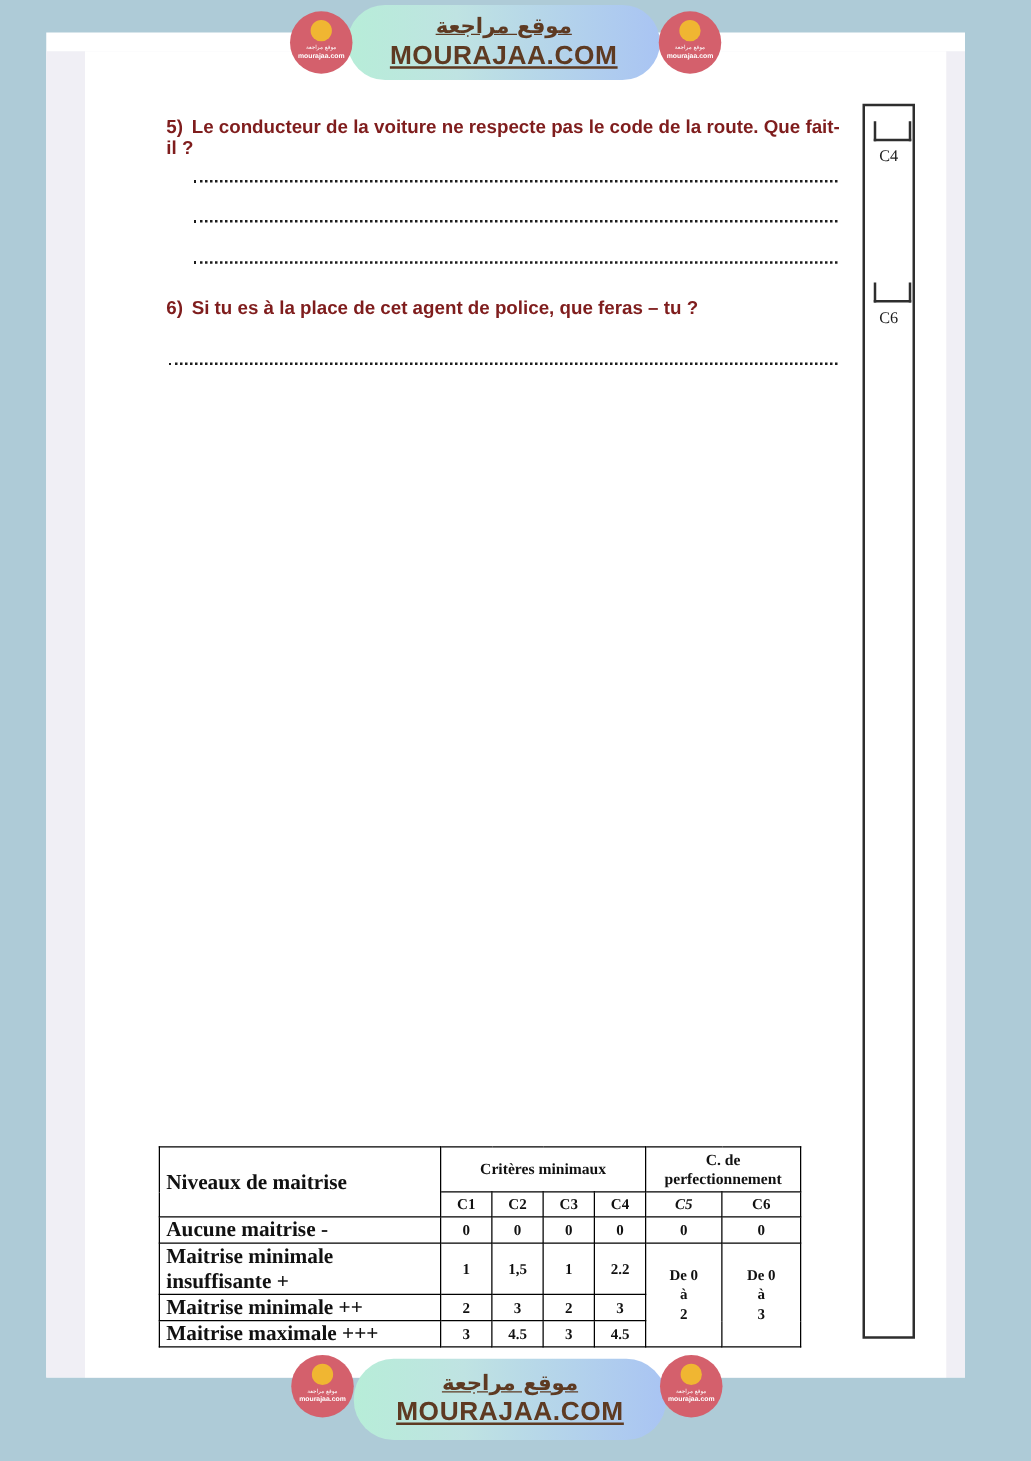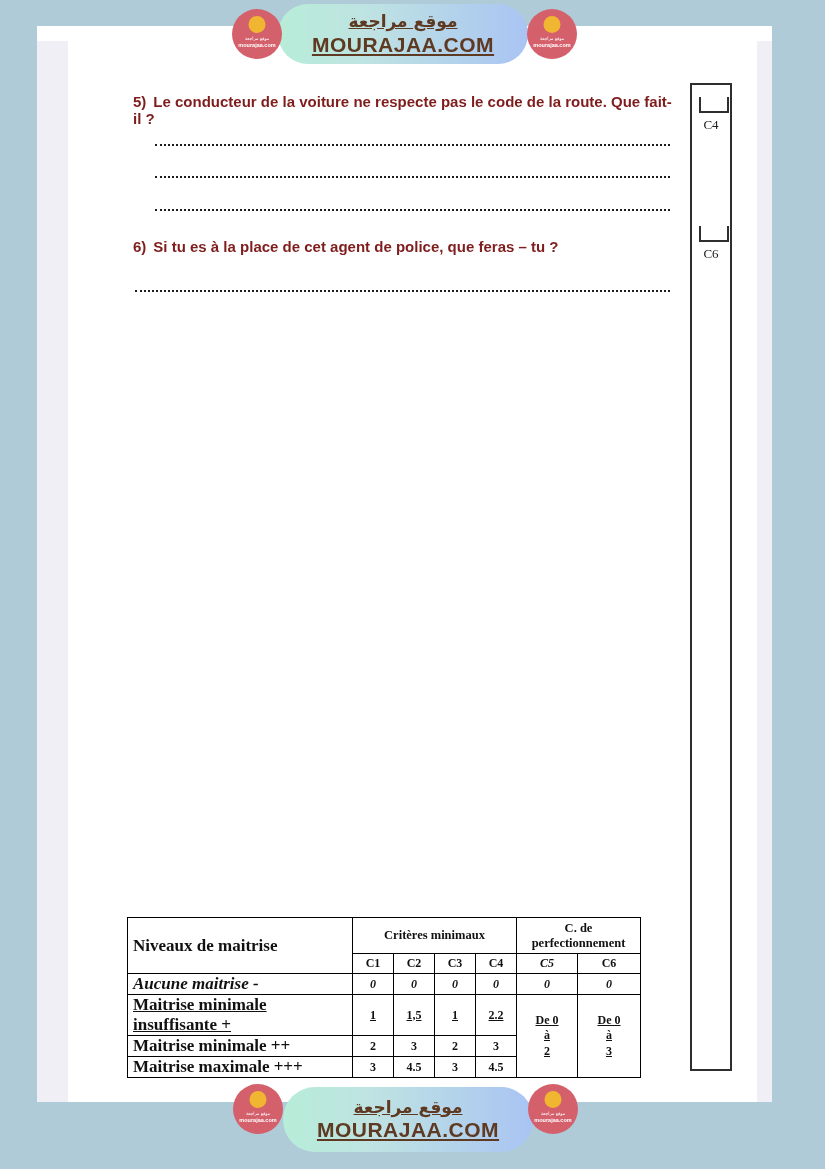--- a/index.html
+++ b/index.html
@@ -93,22 +93,22 @@
     font-size:12px;font-weight:bold;box-sizing:border-box;
     vertical-align:middle;background:#fff;
   }
   .rubric .name-col{width:225px;text-align:left;padding-left:5px;font-size:17px;}
   .rubric .c-small{width:41px;}
   .rubric .c5{width:61px;font-style:italic;}
   .rubric .c6{width:63px;}
   .rubric .grp{font-size:12.5px;line-height:1.15;}
   .rubric tr.hr1{height:36px;}
   .rubric tr.hr2{height:20px;}
-  .rubric tr.r0{height:18px;font-style:italic;}
-  .rubric tr.r1{height:20px;text-decoration:underline;}
+  .rubric tr.r0{height:18px;}
+  .rubric tr.r1{height:20px;}
   .rubric tr.r2{height:20px;}
   .rubric tr.r3{height:19px;}
   .pre-line{white-space:pre-line;line-height:1.3;margin-left:25px;}
 </style>
 </head>
 <body>
 
 <div class="sheet-back"></div>
 <div class="sheet-mid"></div>
 <div class="sheet-front"></div>

